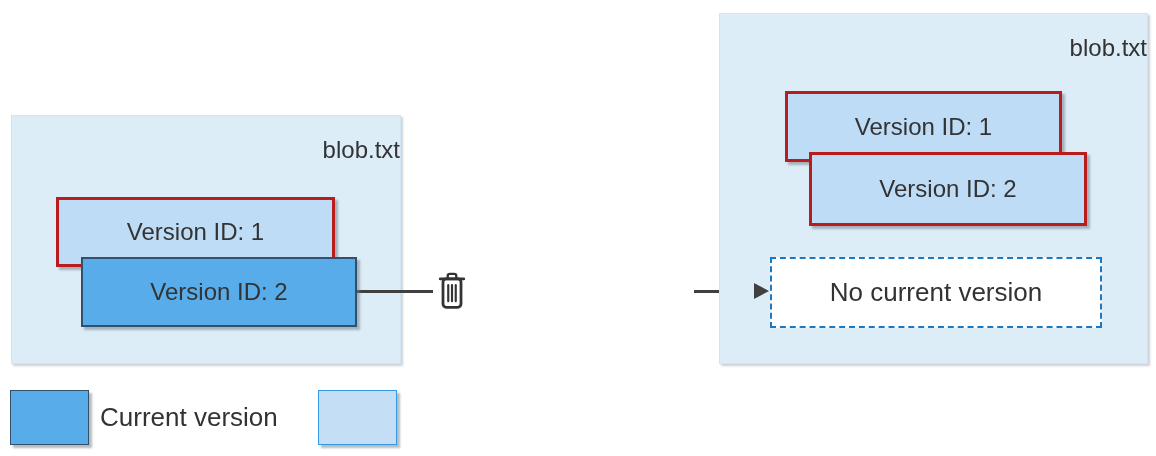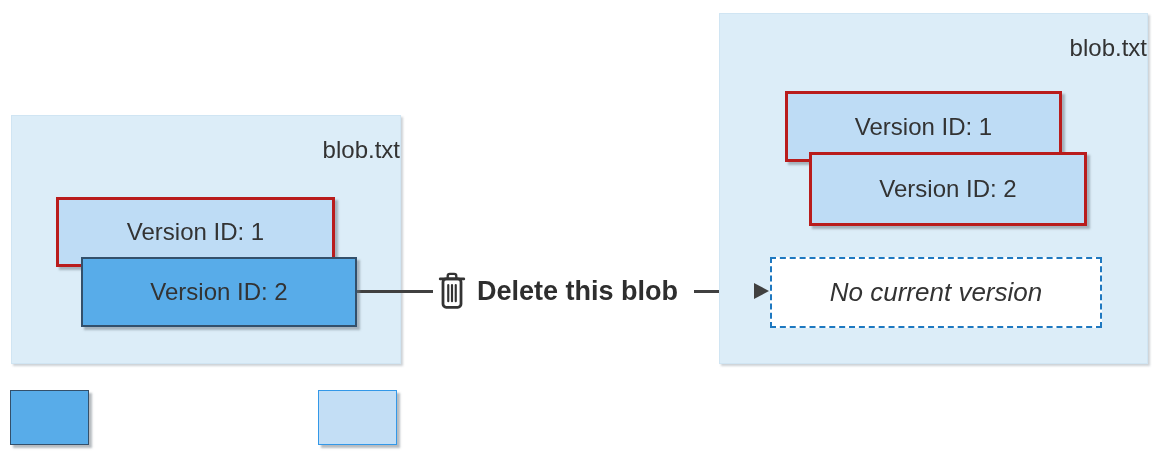--- a/index.html
+++ b/index.html
@@ -57,21 +57,20 @@
   .no-current {
     position: absolute;
     left: 50px; top: 243px;
     width: 328px; height: 67px;
     background: #ffffff;
     border: 2px dashed #1e78c0;
     display: flex;
     align-items: center;
     justify-content: center;
     font-size: 26px;
-    font-style: italic;
     color: #333333;
     z-index: 3;
   }
   .connector {
     position: absolute;
     background: #404040;
     height: 3px;
   }
   .connector.from-box { left: 355px; top: 290px; width: 78px; }
   .connector.to-box   { left: 694px; top: 290px; width: 62px; }
@@ -141,28 +140,28 @@
 
   <div class="trash">
     <svg width="30" height="38" viewBox="0 0 28 35" fill="none">
       <path d="M10 5.5 V3.5 Q10 1.5 12 1.5 H16 Q18 1.5 18 3.5 V5.5" stroke="#333333" stroke-width="2.2" fill="none"></path>
       <path d="M3 6.2 H25" stroke="#333333" stroke-width="2.6" stroke-linecap="round"></path>
       <rect x="5.6" y="6.2" width="16.8" height="26.5" rx="3" stroke="#333333" stroke-width="2.6" fill="none"></rect>
       <path d="M10.5 12 V27 M14 12 V27 M17.5 12 V27" stroke="#333333" stroke-width="2" stroke-linecap="round"></path>
     </svg>
   </div>
 
-  <div class="delete-label">Delete this blob</div>
 
   <div class="connector to-box"></div>
   <div class="arrowhead"></div>
 
   <div class="blob-container right">
     <div class="blob-title">blob.txt</div>
     <div class="version-box previous right-v1">Version ID: 1</div>
     <div class="version-box previous right-v2">Version ID: 2</div>
     <div class="no-current">No current version</div>
   </div>
 
   <div class="legend-swatch current"></div>
+  <div class="legend-label current">Current version</div>
   <div class="legend-swatch previous"></div>
 
 </div>
 
 </body></html>

